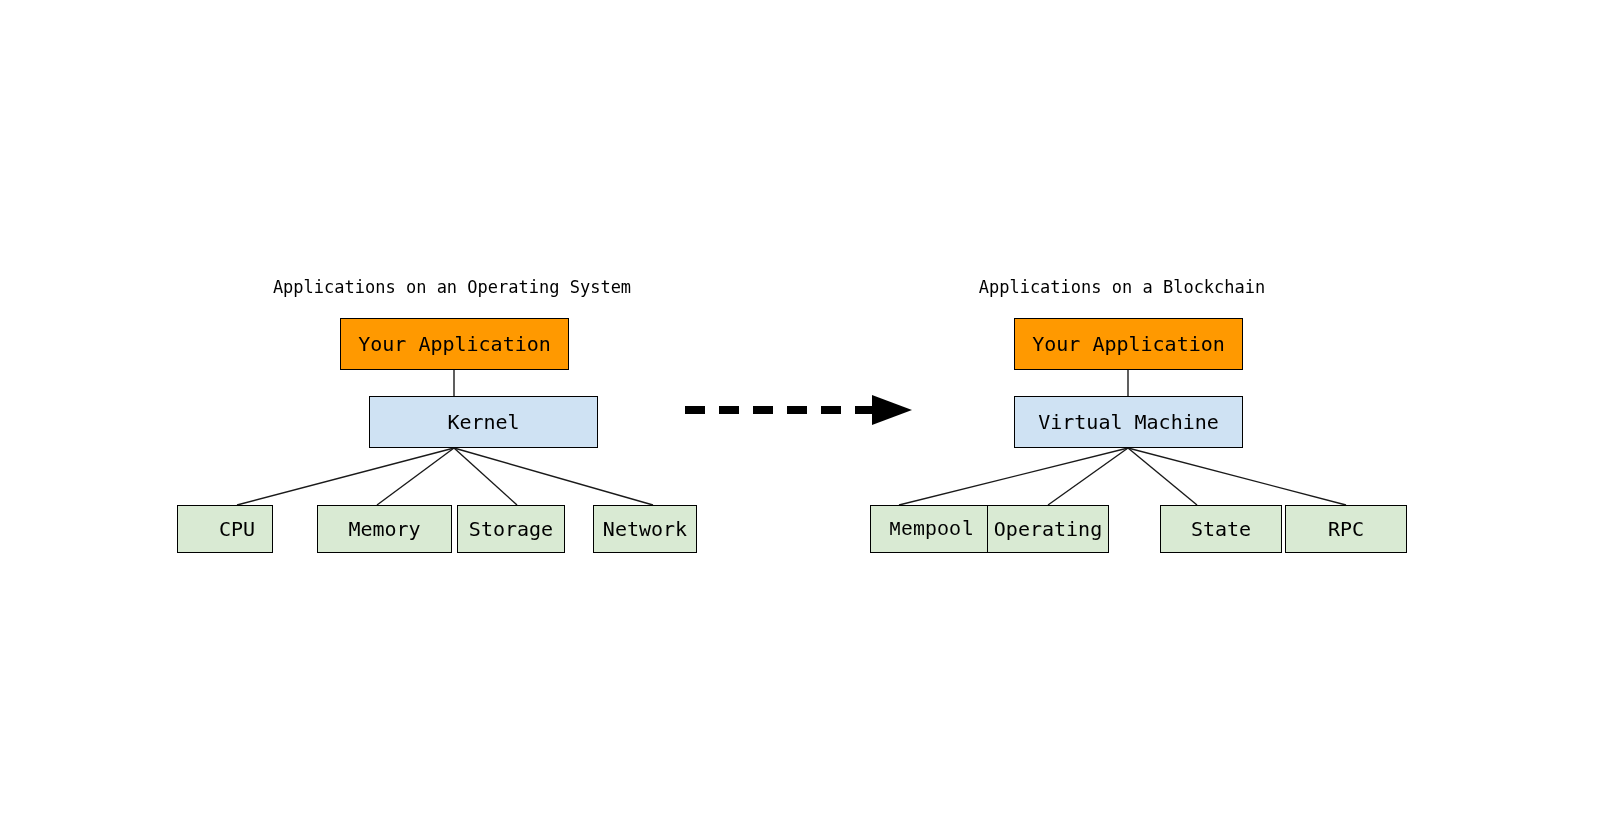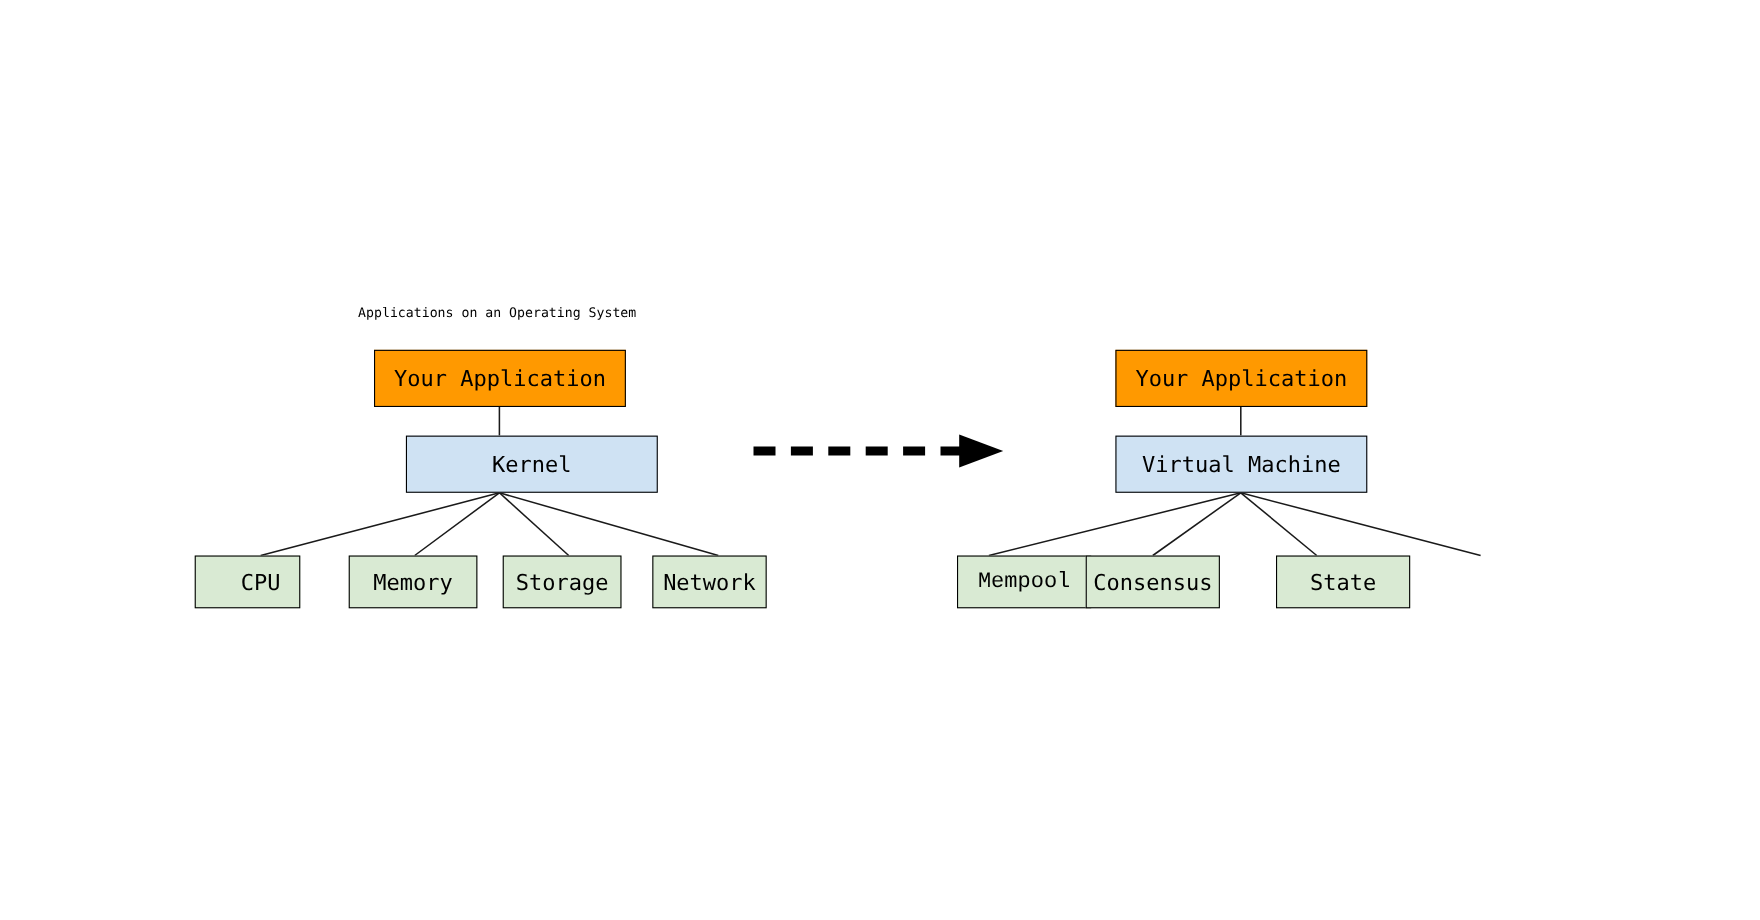--- a/index.html
+++ b/index.html
@@ -34,21 +34,21 @@
     stroke: var(--arrow, #000);
     stroke-width: 8;
   }
   .arrow-head {
     fill: var(--arrow, #000);
   }
   .diagram-title {
     position: absolute;
     width: 600px;
     text-align: center;
-    font-size: 12px;
+    font-size: 17px;
     letter-spacing: 0px;
     white-space: nowrap;
   }
   .node {
     position: absolute;
     box-sizing: border-box;
     border: 1.5px solid var(--box-border, #000);
     display: flex;
     align-items: center;
     justify-content: center;
@@ -85,31 +85,33 @@
   </svg>
 
   <div class="diagram-title" style="left:152px; top:277px;">Applications on an Operating System</div>
 
   <div class="node app-box" style="left:340px;">Your Application</div>
 
   <div class="node platform-box" style="left:340px;margin-left:29px;">Kernel</div>
 
   <div class="node child-box" style="left:177px; width:96px;padding-left:24px;">CPU</div>
 
-  <div class="node child-box" style="left:317px; width:117px;">Memory</div>
+  <div class="node child-box" style="left:317px; width:135px;">Memory</div>
 
   <div class="node child-box" style="left:457px; width:108px;">Storage</div>
 
   <div class="node child-box" style="left:593px; width:104px;">Network</div>
 
+  <div class="diagram-title" style="left:822px; top:277px;">Applications on a Blockchain</div>
 
   <div class="node app-box" style="left:1014px;">Your Application</div>
 
   <div class="node platform-box" style="left:1014px;">Virtual Machine</div>
 
   <div class="node child-box" style="left:870px; width:122px;font-family:Liberation Mono, monospace;">Mempool</div>
 
-  <div class="node child-box" style="left:987px; width:122px;">Consensus</div>
+  <div class="node child-box" style="left:987px; width:122px;">Operating</div>
 
   <div class="node child-box" style="left:1160px; width:122px;">State</div>
 
+  <div class="node child-box" style="left:1285px; width:122px;">RPC</div>
 
 </div>
 
 </body></html>

